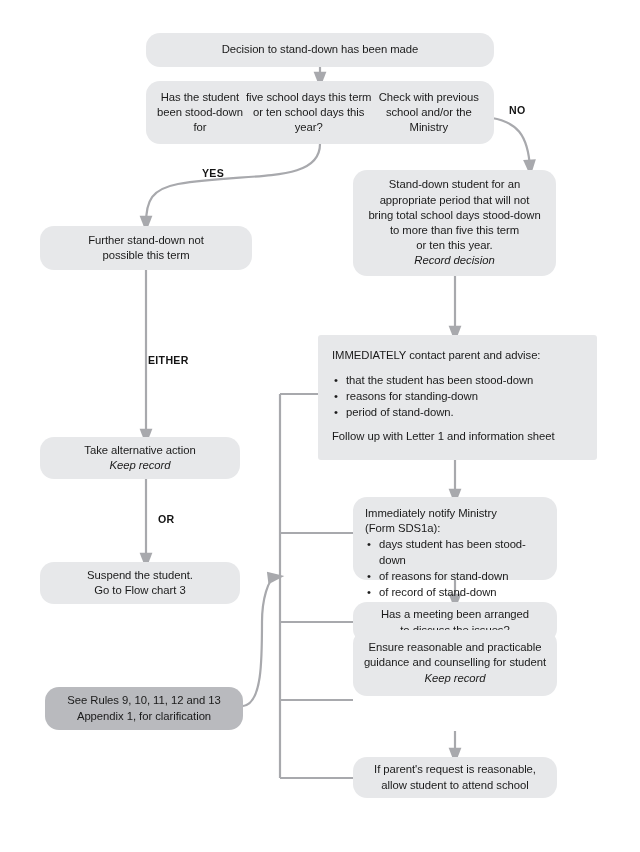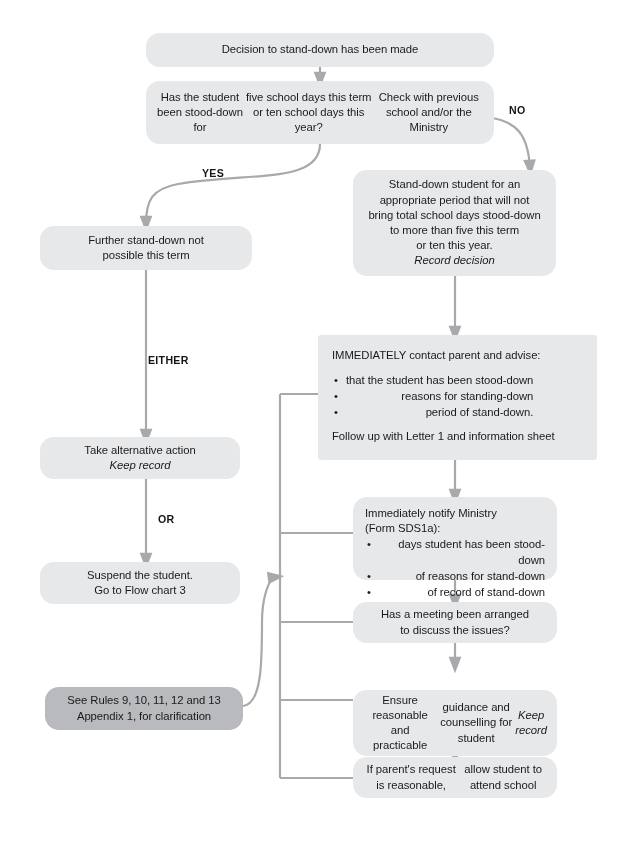--- a/index.html
+++ b/index.html
@@ -38,21 +38,21 @@
     text-align: center;
     font-size: 11.3px;
     line-height: 15.2px;
     letter-spacing: -0.05px;
     padding: 6px 10px;
     color: #1a1a1a;
   }
   .node.square { border-radius: 3px; }
   .node.dark { background: #b9babe; }
   .node.left-align {
-    text-align: right;
+    text-align: left;
     justify-content: flex-start;
     align-items: flex-start;
     padding: 13px 14px;
   }
 
   .node .line { display: block; }
   .node .ital { font-style: italic; }
 
   .bullets {
     margin: 0;
@@ -184,27 +184,27 @@
       <li>of reasons for stand-down</li>
       <li>of record of stand-down</li>
     </ul>
   </div>
 
   <div class="node" style="left:353px; top:602px; width:204px; height:41px; flex-direction:column;">
     <span class="line">Has a meeting been arranged</span>
     <span class="line">to discuss the issues?</span>
   </div>
 
-  <div class="node" style="left:353px; top:690px; width:204px; height:66px; ">
+  <div class="node" style="left:353px; top:630px; width:204px; height:66px; flex-direction:column;">
     <span class="line">Ensure reasonable and practicable</span>
     <span class="line">guidance and counselling for student</span>
     <span class="line ital">Keep record</span>
   </div>
 
-  <div class="node" style="left:353px; top:757px; width:204px; height:41px; ">
+  <div class="node" style="left:353px; top:757px; width:204px; height:41px; flex-direction:column;">
     <span class="line">If parent's request is reasonable,</span>
     <span class="line">allow student to attend school</span>
   </div>
 
   <div class="edge-label" style="left:202px; top:167px;">YES</div>
   <div class="edge-label" style="left:509px; top:104px;">NO</div>
   <div class="edge-label" style="left:148px; top:354px;">EITHER</div>
   <div class="edge-label" style="left:158px; top:513px;">OR</div>
 
 </div>

